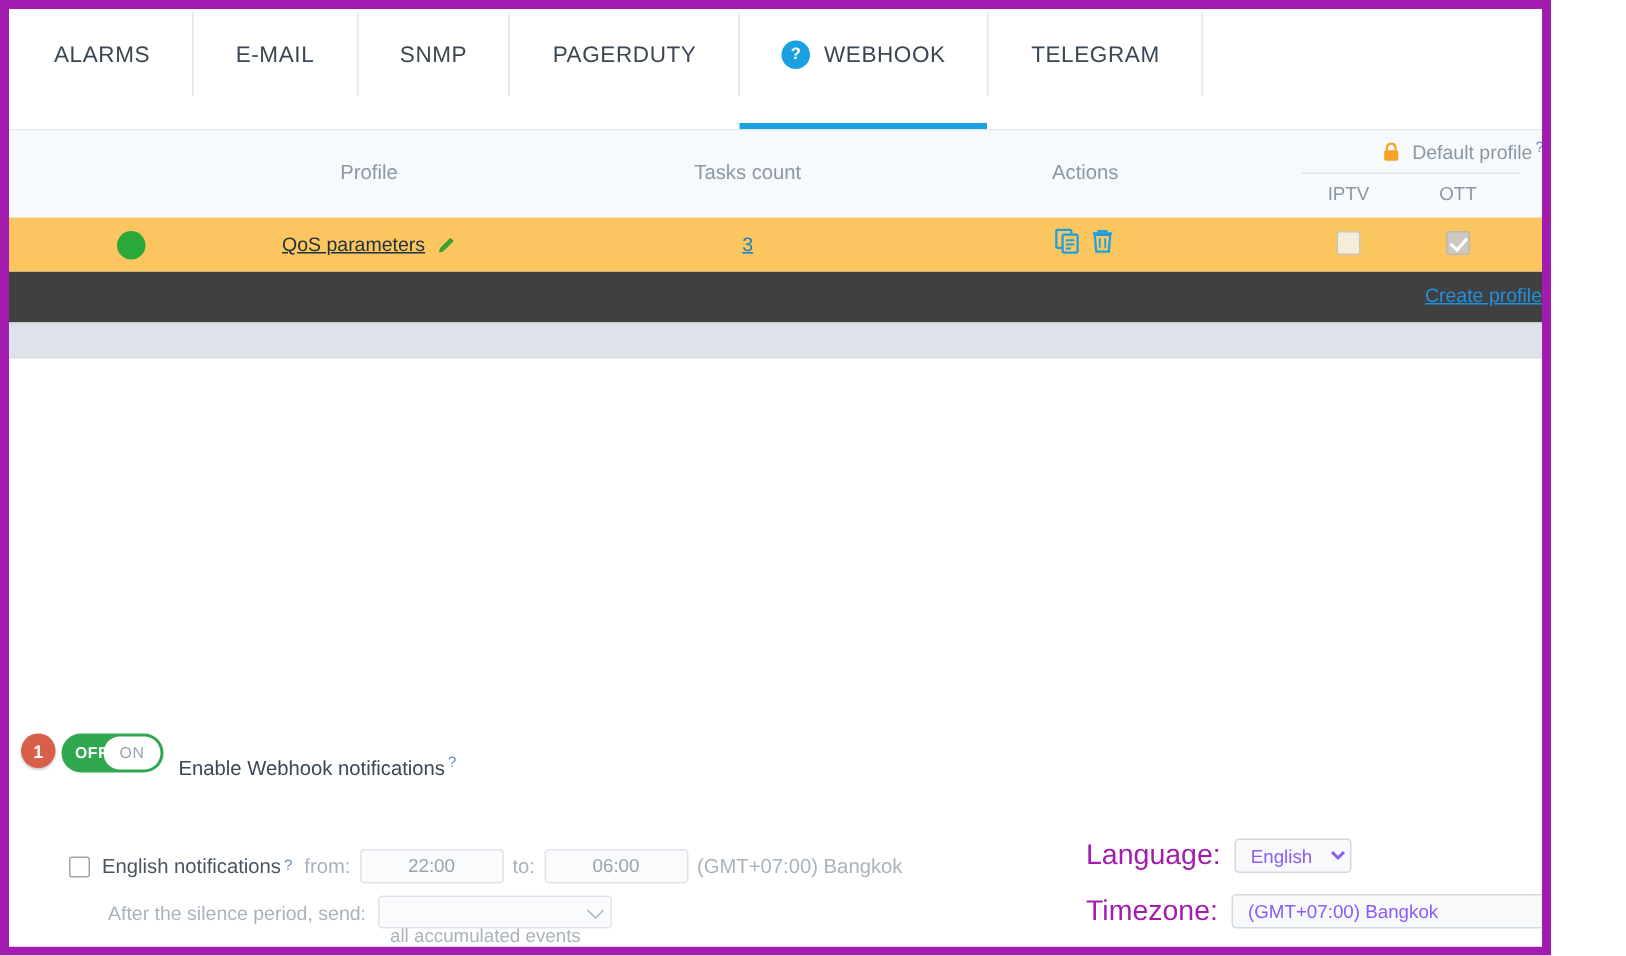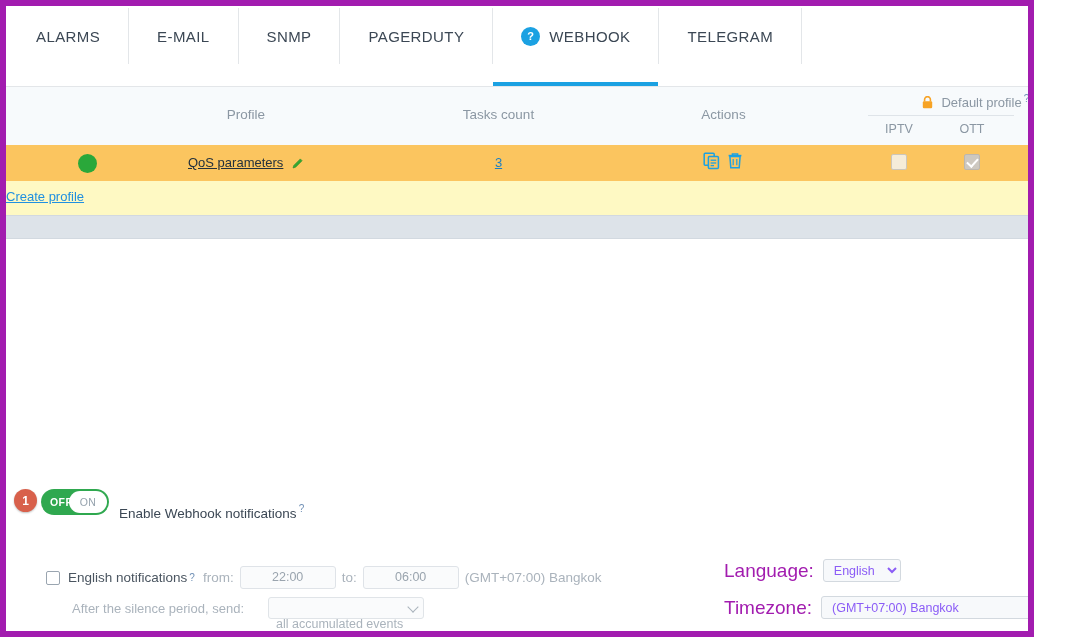--- a/index.html
+++ b/index.html
@@ -173,22 +173,22 @@
     content:"";
     position:absolute;
     left:4px;top:1px;
     width:5px;height:9px;
     border:solid #ffffff;
     border-width:0 2px 2px 0;
     transform:rotate(42deg);
   }
   .createrow{
     height:34px;
-    background:#fef9c3;
-    text-align:left;
+    background:#404040;
+    text-align:right;
     padding-top:8px;
     box-sizing:border-box;
   }
   .createrow a{color:#2090e0;text-decoration:underline;font-size:13px;}
   .band{
     height:22px;
     background:#dde3e9;
     border-top:1px solid #d2d9e0;
     border-bottom:1px solid #d2d9e0;
   }
@@ -262,21 +262,21 @@
     background:#fafbfc;
     text-align:center;
     font-size:12.5px;
     color:#9aa4ae;
     line-height:21px;
     margin:0 6px;
   }
   .silence-row{
     position:absolute;left:66px;top:358px;
     display:flex;align-items:center;
-    font-size:13px;color:#aab3bc;gap:16px;
+    font-size:13px;color:#aab3bc;
   }
   .selbox{
     height:22px;
     box-sizing:border-box;
     border:1px solid #e0e4e8;
     border-radius:3px;
     background:#fafbfc;
     color:#aab3bc;
     font-size:12.5px;
     padding:16px 20px 0 7px;

